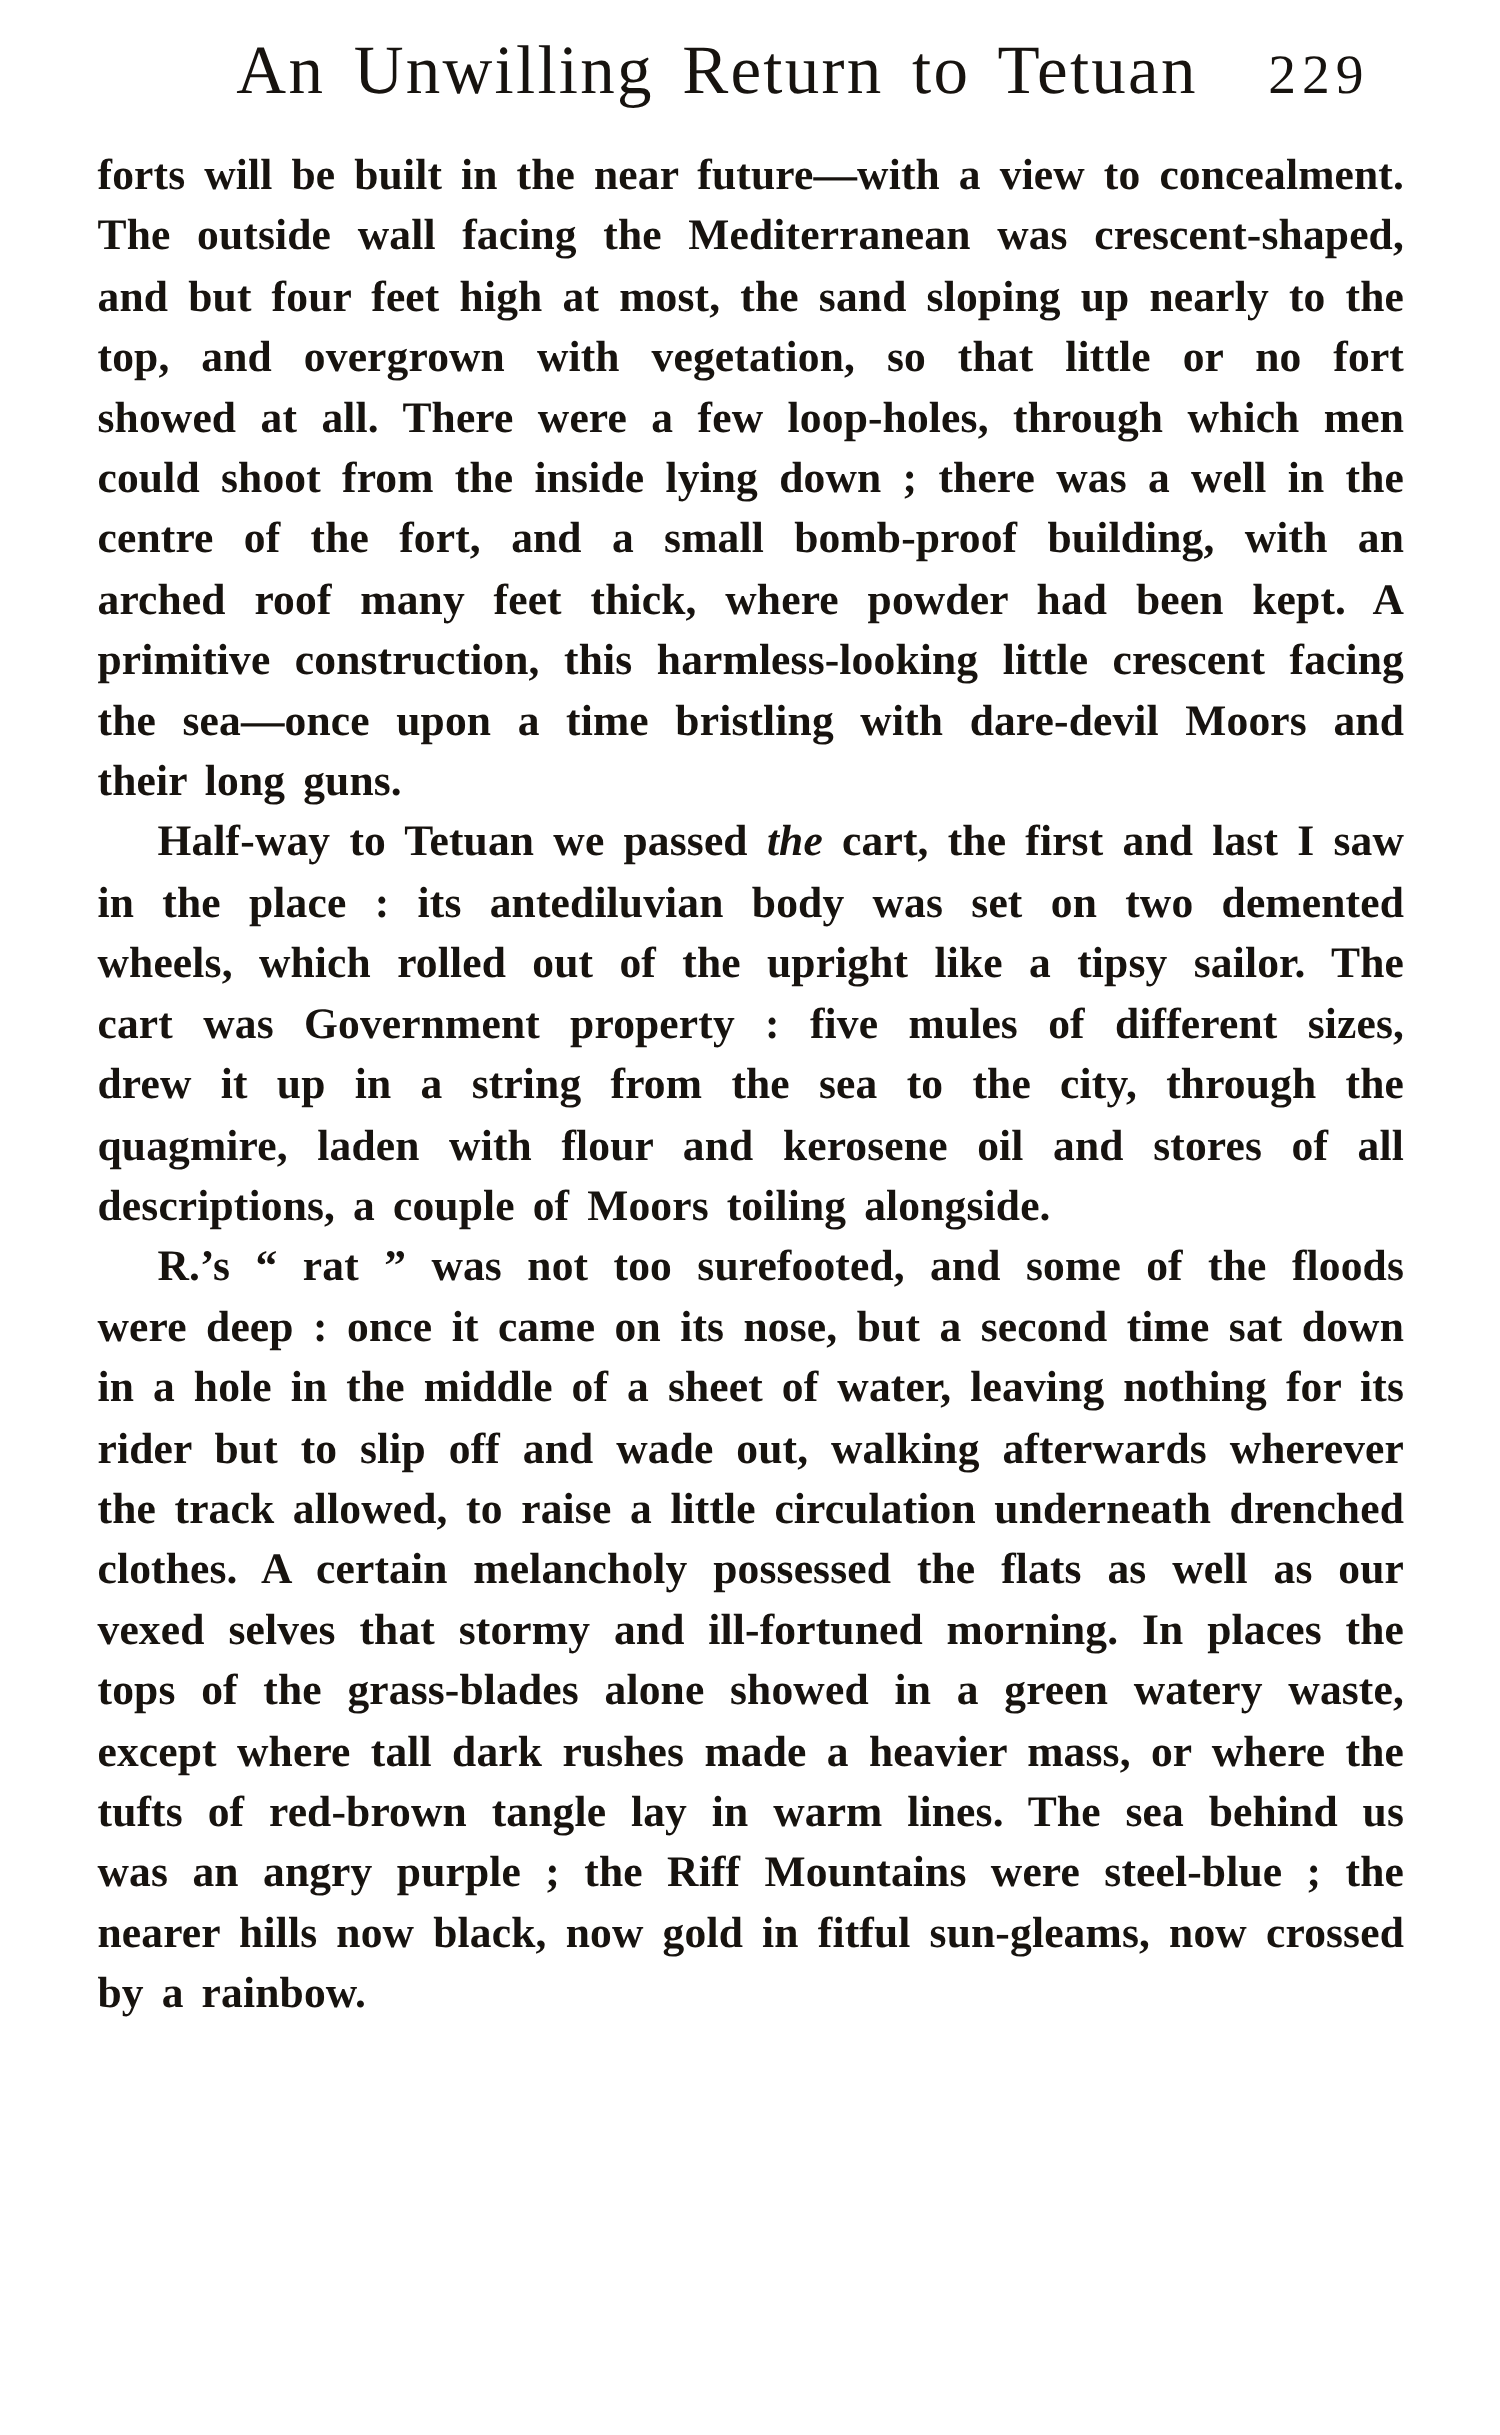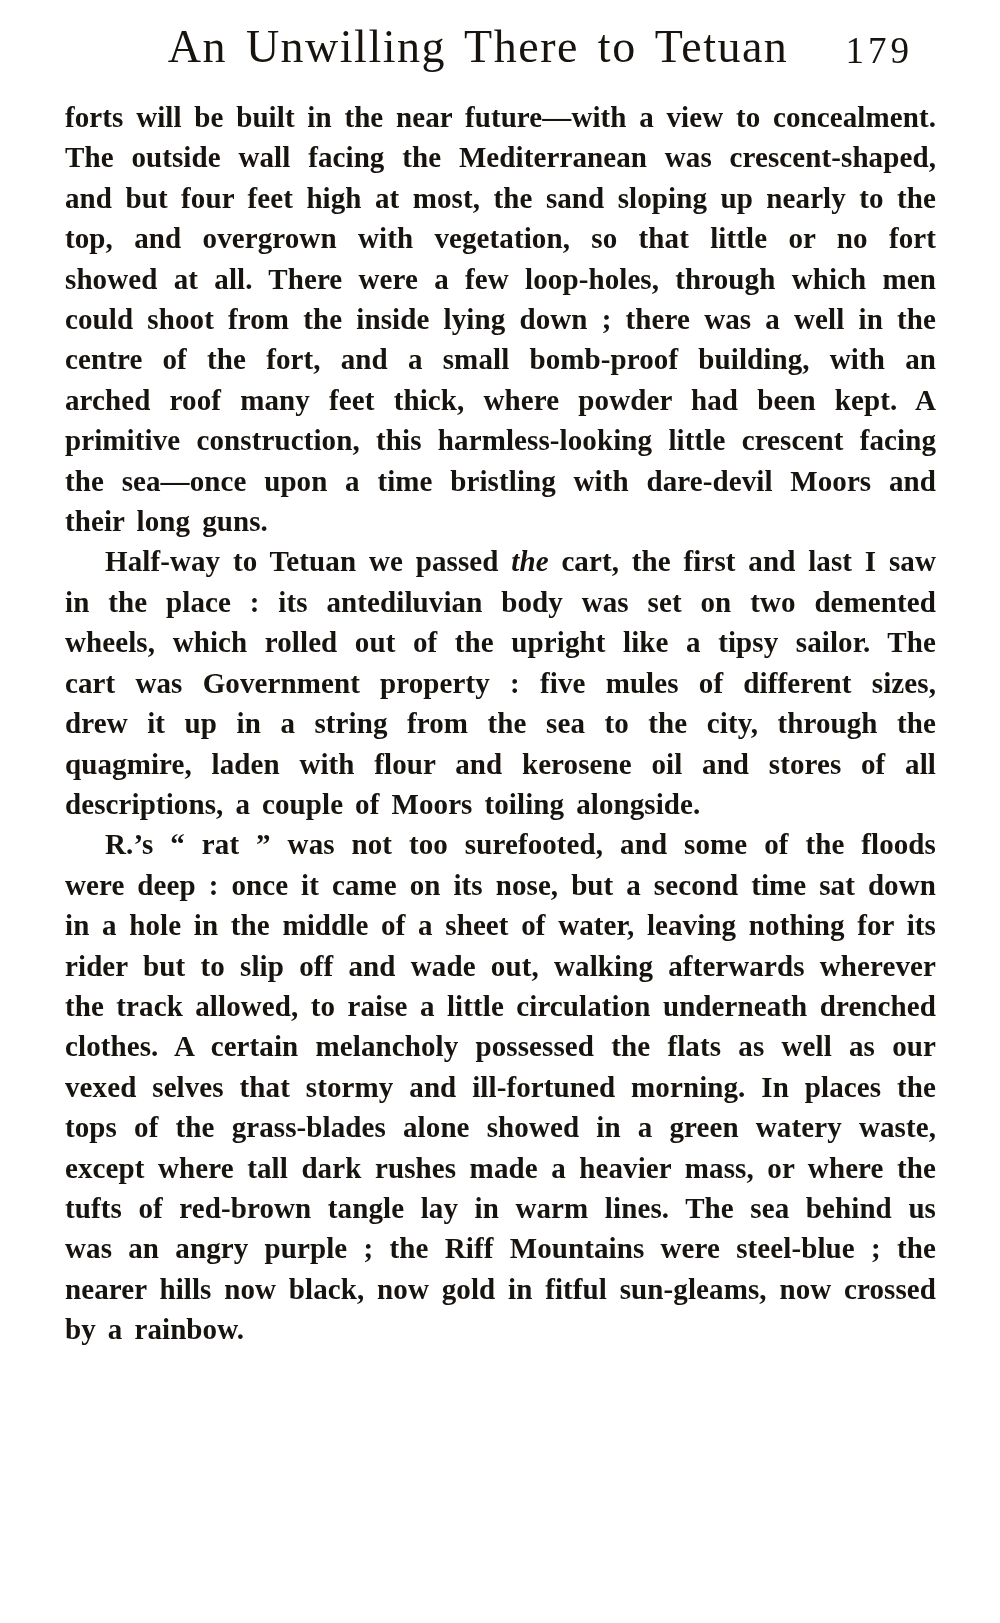--- a/index.html
+++ b/index.html
@@ -65,22 +65,22 @@
     font-style: italic;
     margin-top: 28px;
   }
 </style>
 </head>
 <body>
 
 <div class="page">
 
   <header class="page-header">
-    <h1 class="running-title">An Unwilling There to Tetuan</h1>
-    <span class="page-number">179</span>
+    <h1 class="running-title">An Unwilling Return to Tetuan</h1>
+    <span class="page-number">229</span>
   </header>
 
   <main class="page-body">
 
     <p class="para">forts will be built in the near future—with a view to concealment.  The outside wall facing the Mediterranean was crescent-shaped, and but four feet high at most, the sand sloping up nearly to the top, and overgrown with vegetation, so that little or no fort showed at all.  There were a few loop-holes, through which men could shoot from the inside lying down ; there was a well in the centre of the fort, and a small bomb-proof building, with an arched roof many feet thick, where powder had been kept.  A primitive construction, this harmless-looking little crescent facing the sea—once upon a time bristling with dare-devil Moors and their long guns.</p>
 
     <p class="para indent"><span>Half-way to Tetuan we passed </span><em class="italic-word">the</em><span> cart, the first and last I saw in the place : its antediluvian body was set on two demented wheels, which rolled out of the upright like a tipsy sailor.  The cart was Government property : five mules of different sizes, drew it up in a string from the sea to the city, through the quagmire, laden with flour and kerosene oil and stores of all descriptions, a couple of Moors toiling alongside.</span></p>
 
     <p class="para indent">R.’s “ rat ” was not too surefooted, and some of the floods were deep : once it came on its nose, but a second time sat down in a hole in the middle of a sheet of water, leaving nothing for its rider but to slip off and wade out, walking afterwards wherever the track allowed, to raise a little circulation underneath drenched clothes.  A certain melancholy possessed the flats as well as our vexed selves that stormy and ill-fortuned morning.  In places the tops of the grass-blades alone showed in a green watery waste, except where tall dark rushes made a heavier mass, or where the tufts of red-brown tangle lay in warm lines.  The sea behind us was an angry purple ; the Riff Mountains were steel-blue ; the nearer hills now black, now gold in fitful sun-gleams, now crossed by a rainbow.</p>
 

